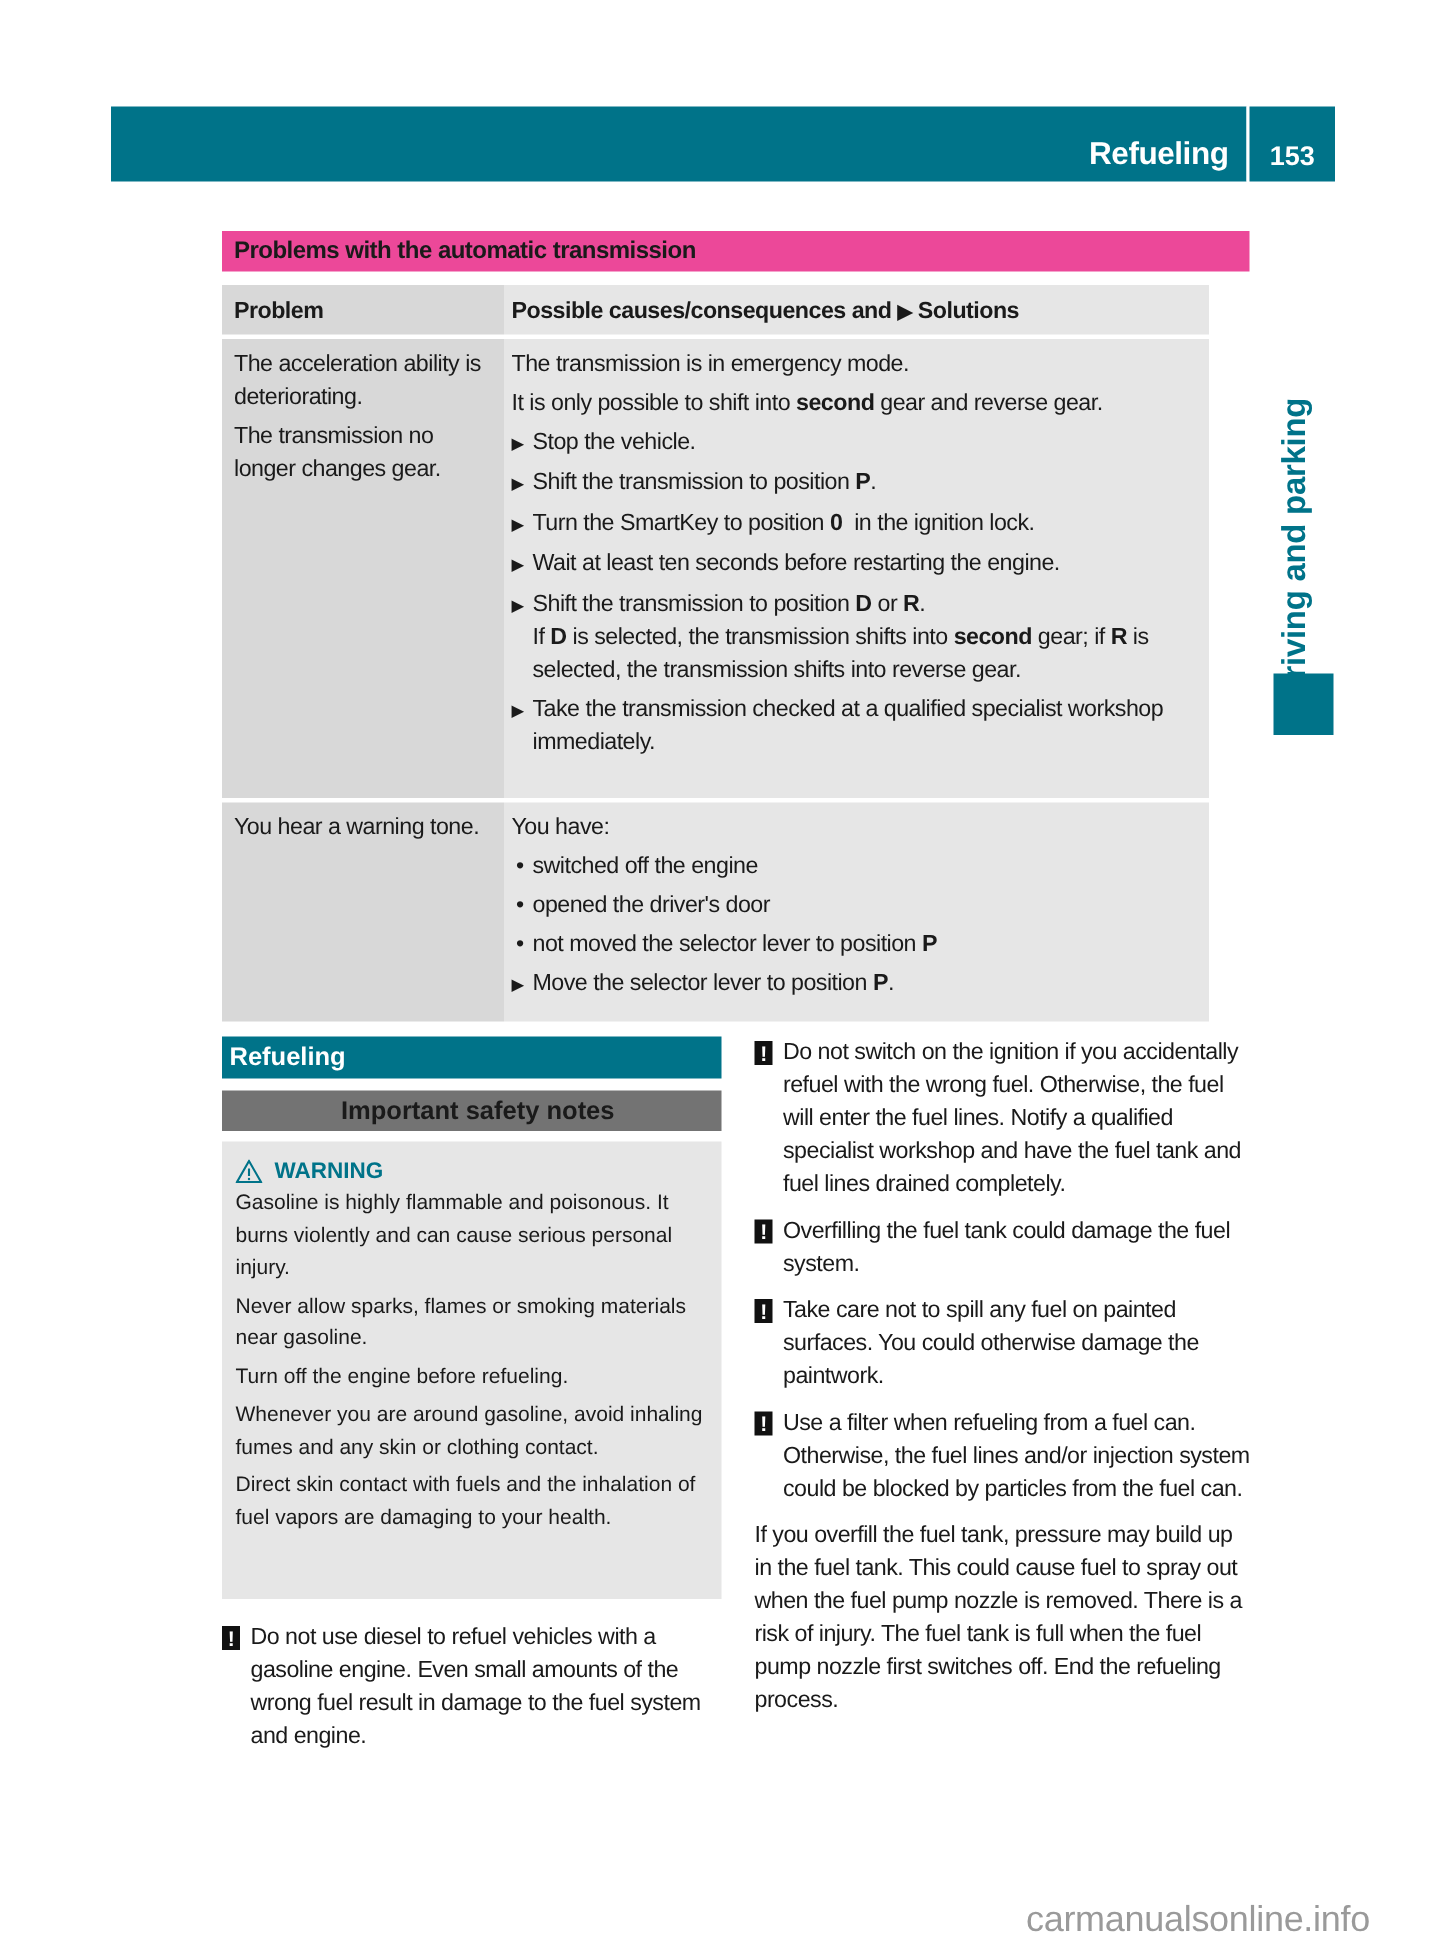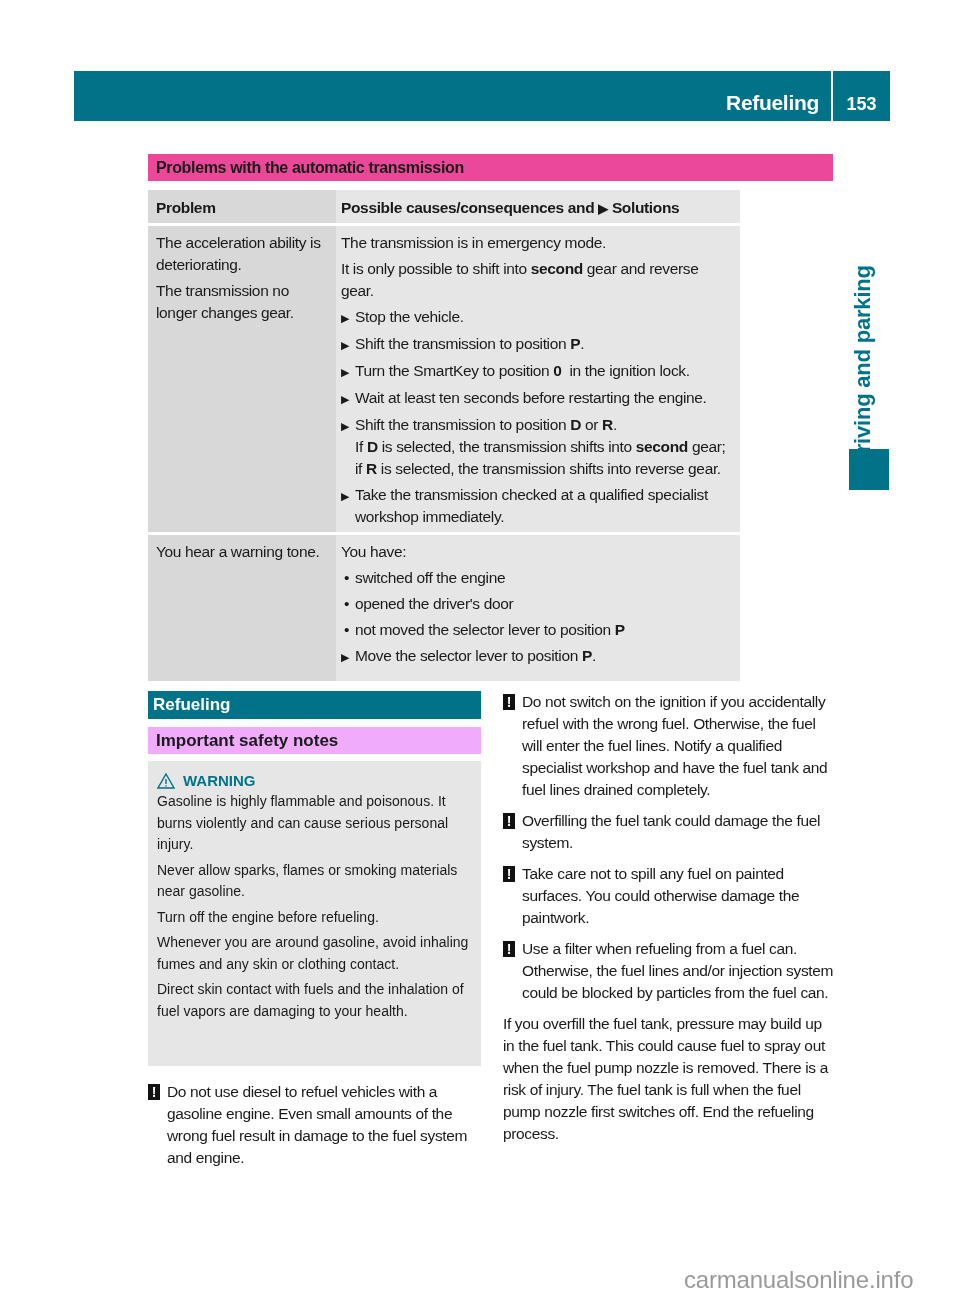--- a/index.html
+++ b/index.html
@@ -17,37 +17,37 @@
 
   
   .side-label { position: absolute; left: 848px; top: 248px; width: 30px; height: 220px; }
   .side-label span { position: absolute; left: 0; top: 0; transform-origin: 0 0; transform: translate(2px, 220px) rotate(-90deg);
                      white-space: nowrap; font-weight: bold; font-size: 22px; color: #007389; letter-spacing: -0.2px; }
   .side-square { position: absolute; left: 849px; top: 449px; width: 40px; height: 41px; background: #007389; }
 
   
   .tbl-title { position: absolute; left: 148px; top: 154px; width: 685px; height: 27px; background: #ec4899;
                font-weight: bold; font-size: 16px; line-height: 27px; padding-left: 8px; box-sizing: border-box; }
-  .tbl { position: absolute; left: 148px; top: 190px; width: 592px; }
+  .tbl { position: absolute; left: 148px; top: 190px; width: 658px; }
   .row { display: flex; margin-bottom: 3px; }
   .c1 { width: 188px; background: #d8d8d8; padding: 6px 6px 8px 8px; box-sizing: border-box; font-size: 15.5px; line-height: 22px; }
   .c2 { flex: 1; background: #e6e6e6; padding: 6px 6px 8px 5px; box-sizing: border-box; font-size: 15.5px; line-height: 22px; }
   .hdr .c1, .hdr .c2 { font-weight: bold; height: 33px; padding-top: 7px; }
   .p { margin: 0 0 4px 0; }
   .step { display: flex; margin-bottom: 4px; }
   .step .arrow { width: 14px; flex-shrink: 0; font-size: 11px; padding-top: 1px; }
   .bul { display: flex; margin-bottom: 4px; padding-left: 3px; }
   .bul .dot { width: 11px; flex-shrink: 0; }
   b { font-weight: bold; }
 
   
   .sec-title { position: absolute; left: 148px; top: 691px; width: 333px; height: 28px; background: #007389; color: #fff;
                font-weight: bold; font-size: 17px; line-height: 28px; padding-left: 5px; box-sizing: border-box; }
-  .sub-title { position: absolute; left: 148px; top: 727px; width: 333px; height: 27px; background: #f0abfc;
-               font-weight: bold; font-size: 17px; line-height: 27px; padding-left: 8px; box-sizing: border-box; }
+  .sub-title { position: absolute; left: 148px; top: 727px; width: 333px; height: 27px; background: #737373;
+               font-weight: bold; font-size: 17px; line-height: 27px; padding-left: 8px; box-sizing: border-box; text-align: center; }
   .warn-box { position: absolute; left: 148px; top: 761px; width: 333px; height: 305px; background: #e6e6e6; padding: 4px 8px 0 9px; box-sizing: border-box; }
   .warn-head { display: flex; align-items: flex-end; height: 24px; margin-bottom: 2px; }
   .warn-head .wtxt { color: #007389; font-weight: bold; font-size: 15px; margin-left: 8px; }
   .warn-box .wp { font-size: 14px; line-height: 21.5px; margin: 0 0 4px 0; }
 
   .notice { display: flex; font-size: 15.5px; line-height: 22px; margin-bottom: 9px; }
   .notice .bang { flex-shrink: 0; width: 12px; height: 16px; background: #111; color: #fff; font-weight: bold; font-size: 14px; line-height: 16px; text-align: center; margin-top: 3px; margin-right: 7px; }
   .notice .ntxt { flex: 1; }
   .col-left { position: absolute; left: 148px; top: 1081px; width: 336px; }
   .col-right { position: absolute; left: 503px; top: 691px; width: 332px; }

